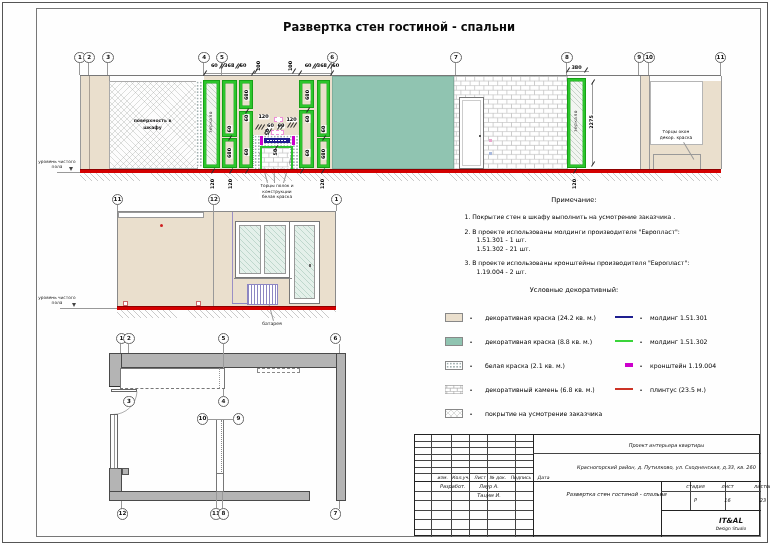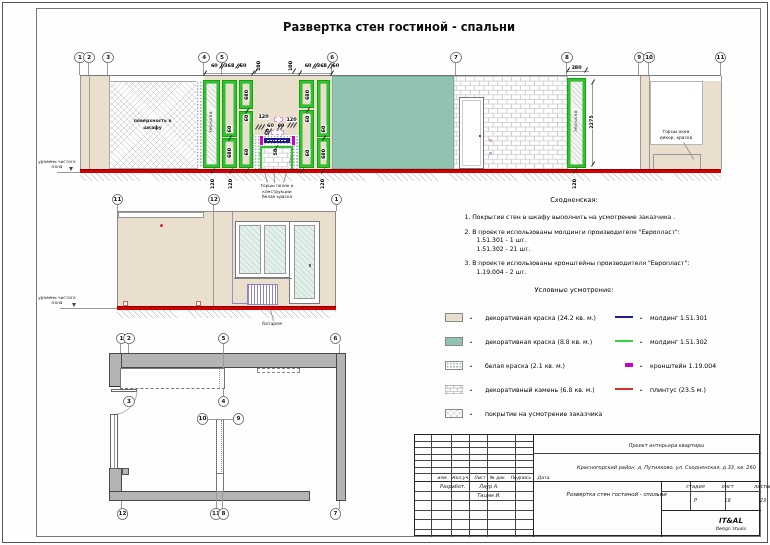--- a/index.html
+++ b/index.html
@@ -212,31 +212,31 @@
     <div class="abs" style="left:256.5px;top:368.3px;width:43.5px;height:5px;border:0.7px dashed #888;box-sizing:border-box"></div>
 
     <div class="abs" style="left:215.5px;top:418.8px;width:8px;height:73.5px;border:0.8px solid #777;background:#fff;box-sizing:border-box;z-index:2"></div>
     <div class="abs" style="left:220.8px;top:420px;width:0;height:52px;border-left:0.7px dotted #888;z-index:3"></div>
     <div class="abs" style="left:215.5px;top:472.5px;width:8px;height:0.7px;background:#777;z-index:3"></div>
     <div class="abs" style="left:122px;top:468px;width:4.5px;height:4.5px;background:#b4b4b4;border:0.6px solid #555"></div>
     <div class="abs" style="left:218.5px;top:368px;width:0;height:20px;border-left:0.7px dotted #999"></div>
   </div>
 
   <div>
-    <div class="note-head" style="left:574px;top:200px">Сходненская:</div>
+    <div class="note-head" style="left:574px;top:200px">Примечание:</div>
     <div class="note-line" style="left:464.5px;top:215.5px">1. Покрытие стен в шкафу выполнить на усмотрение заказчика .</div>
     <div class="note-line" style="left:464.5px;top:231px">2. В проекте использованы молдинги производителя "Европласт":</div>
     <div class="note-line" style="left:476.5px;top:238.7px">1.51.301 - 1 шт.</div>
     <div class="note-line" style="left:476.5px;top:248px">1.51.302 - 21 шт.</div>
     <div class="note-line" style="left:464.5px;top:261.5px">3. В проекте использованы кронштейны производителя "Европласт":</div>
     <div class="note-line" style="left:476.5px;top:270.5px">1.19.004 - 2 шт.</div>
   </div>
 
   <div>
-    <div class="note-head" style="left:574px;top:290px">Условные усмотрение:</div>
+    <div class="note-head" style="left:574px;top:290px">Условные декоративный:</div>
 
     <div class="leg-swatch beige" style="left:445px;top:312.5px"></div>
     <div class="leg-dash" style="left:471px;top:317px">-</div>
     <div class="leg-label" style="left:485px;top:317px">декоративная краска (24.2 кв. м.)</div>
 
     <div class="leg-swatch" style="left:445px;top:336.5px;background:#90c4b1"></div>
     <div class="leg-dash" style="left:471px;top:341px">-</div>
     <div class="leg-label" style="left:485px;top:341px">декоративная краска (8.8 кв. м.)</div>
 
     <div class="leg-swatch stipple" style="left:445px;top:360.5px"></div>

